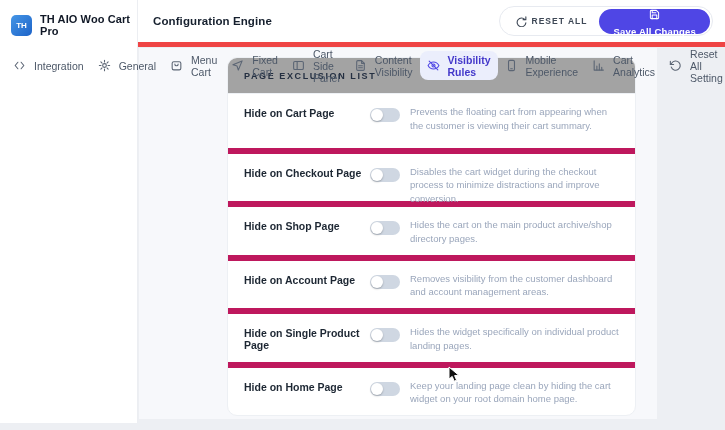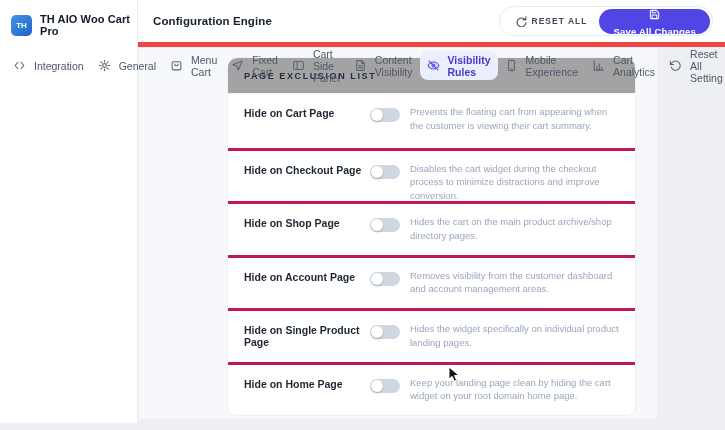--- a/index.html
+++ b/index.html
@@ -70,21 +70,21 @@
     overflow:hidden;
   }
   .card-header {
     height:36px; background:#a3a3a3; border-bottom:1px solid #eef1f5;
     display:flex; align-items:center; padding:0 16px;
   }
   .card-title { font-size:9px; font-weight:bold; letter-spacing:1.6px; color:#242f41; }
   .row {
     display:flex; align-items:flex-start; height:53.5px; padding:11px 16px 0 16px;
   }
-  .row + .row { border-top:3px solid #be185d; }
+  .row + .row { border-top:6px solid #be185d; }
   .row-label { flex:0 0 126px; font-size:10.5px; font-weight:bold; color:#1d2733; padding-top:2px; }
   .toggle {
     flex:0 0 30px; width:30px; height:14px; border-radius:7px;
     background:#cfd7e2; position:relative; cursor:pointer; margin-top:3px;
     border:none;
   }
   .toggle .knob {
     position:absolute; left:1px; top:1px; width:12px; height:12px;
     border-radius:50%; background:#fff; box-shadow:0 1px 2px rgba(0,0,0,.25);
   }

